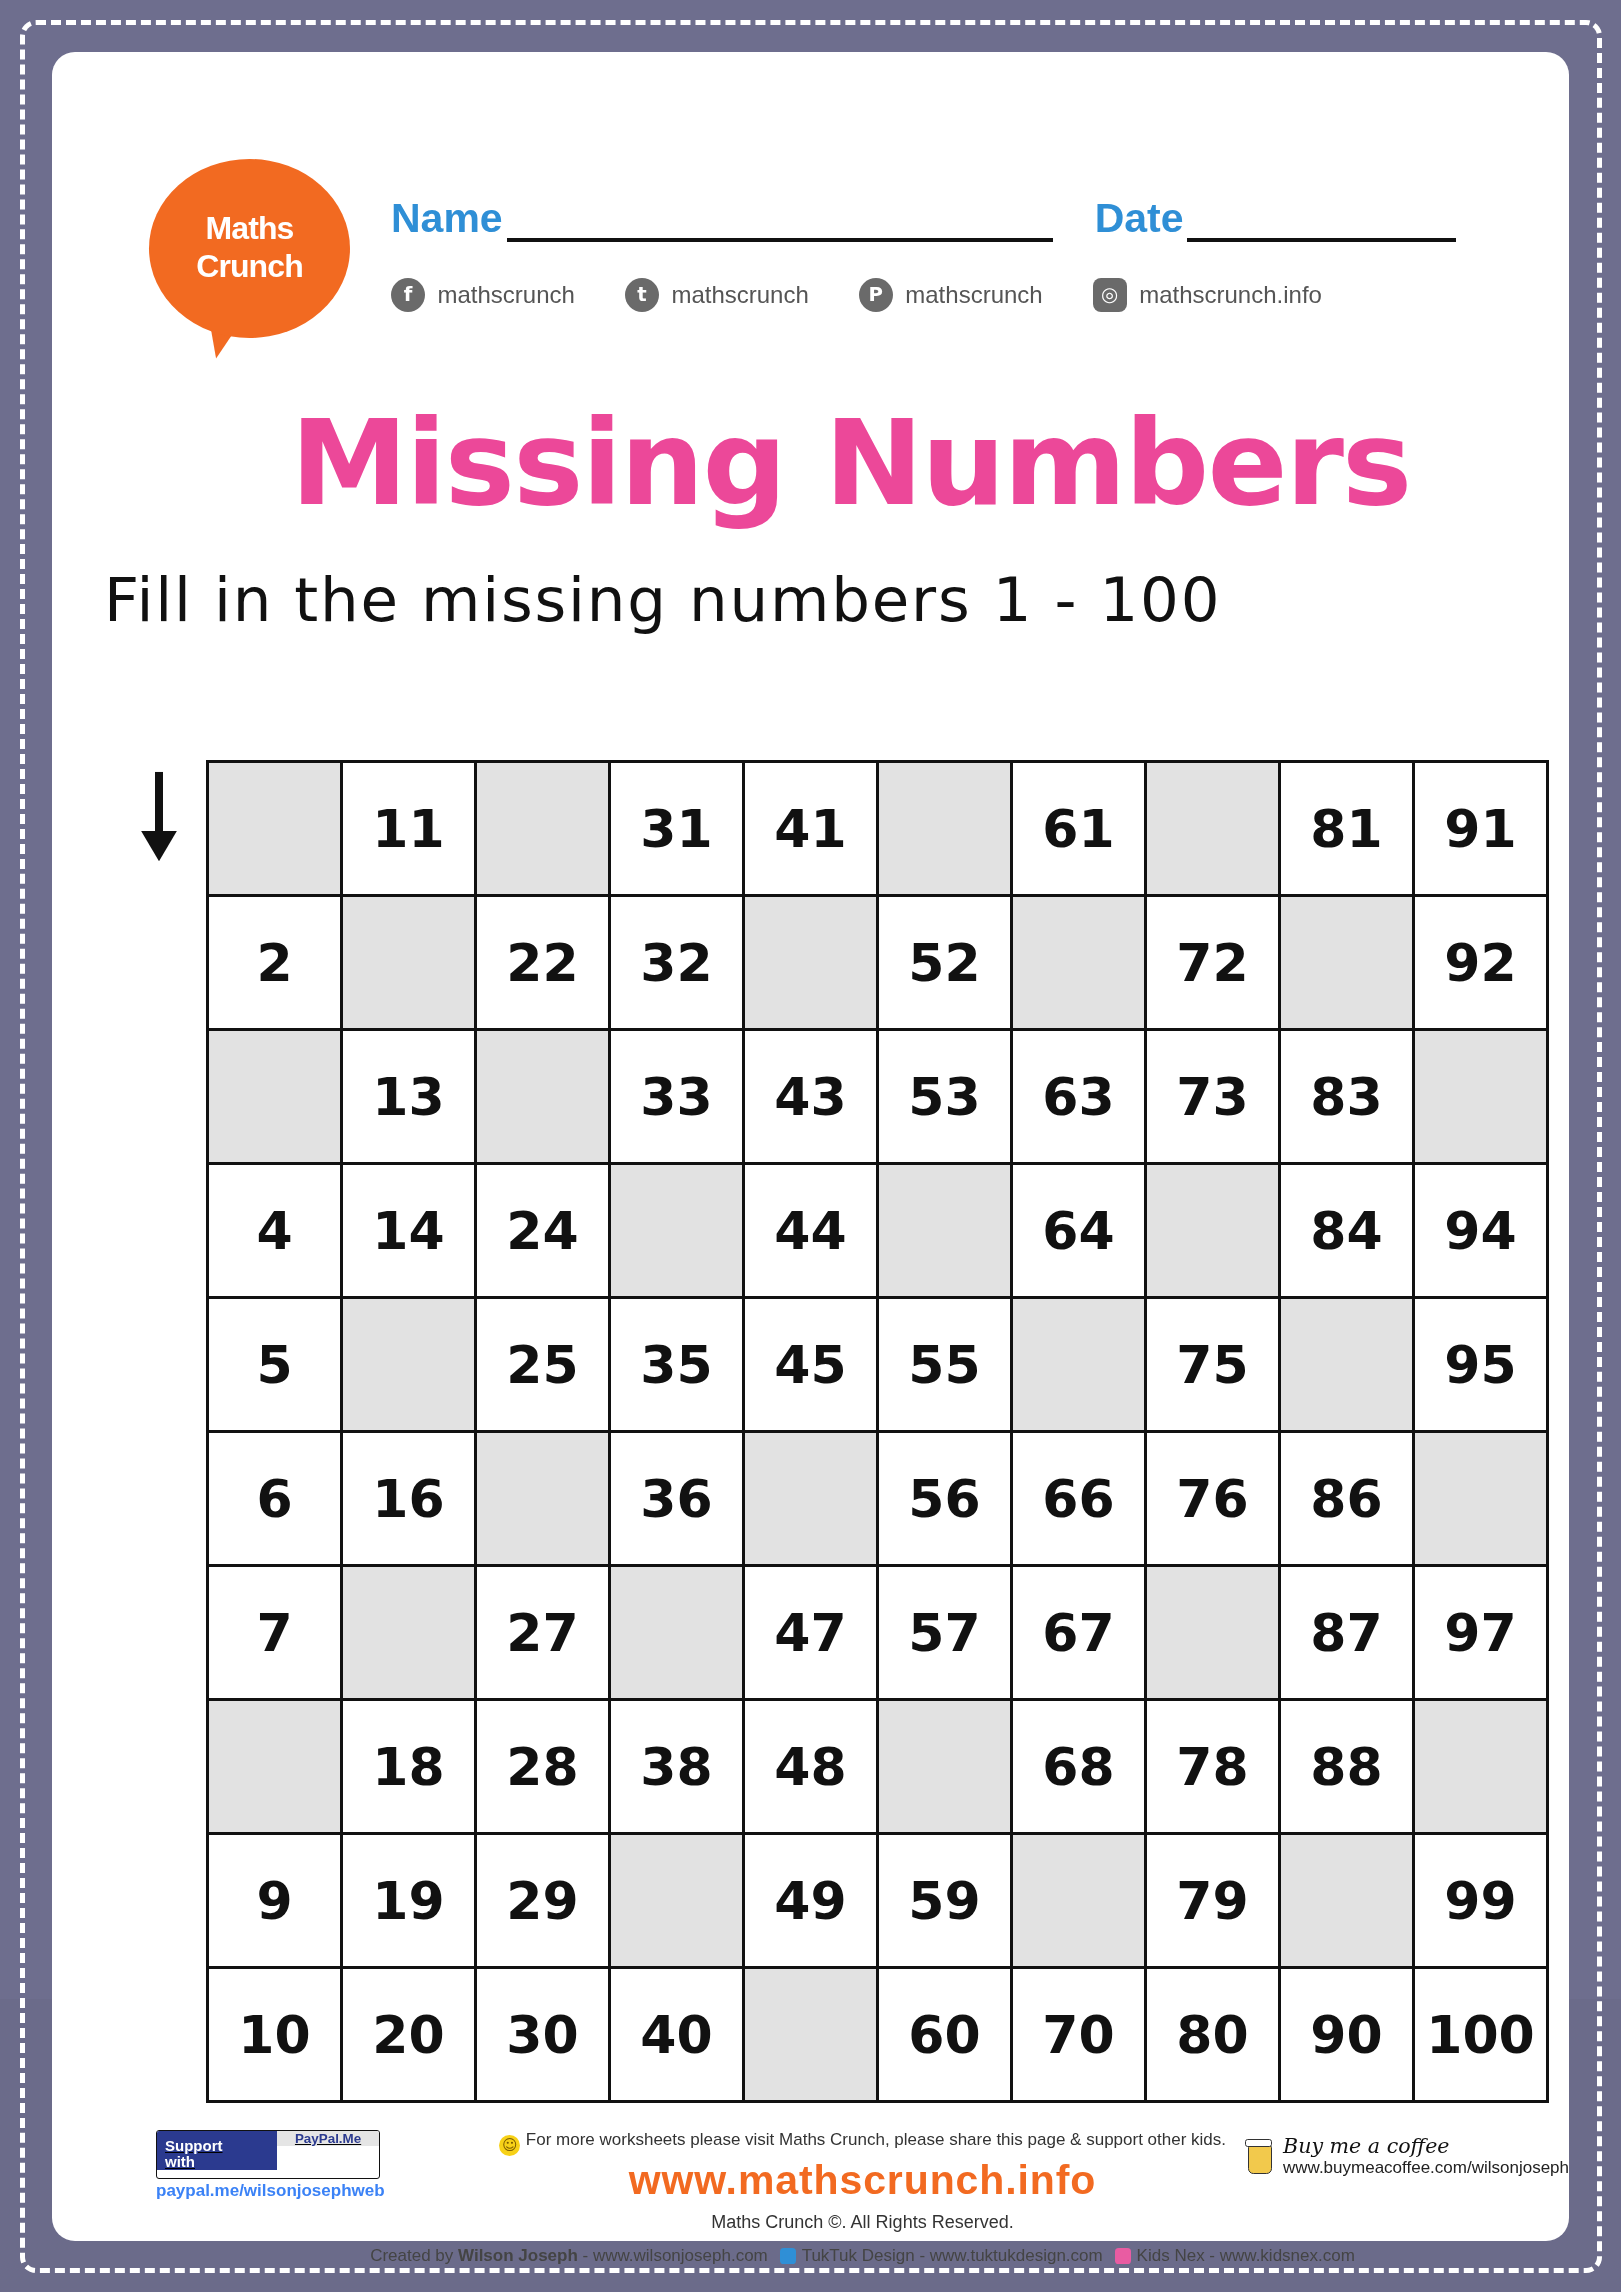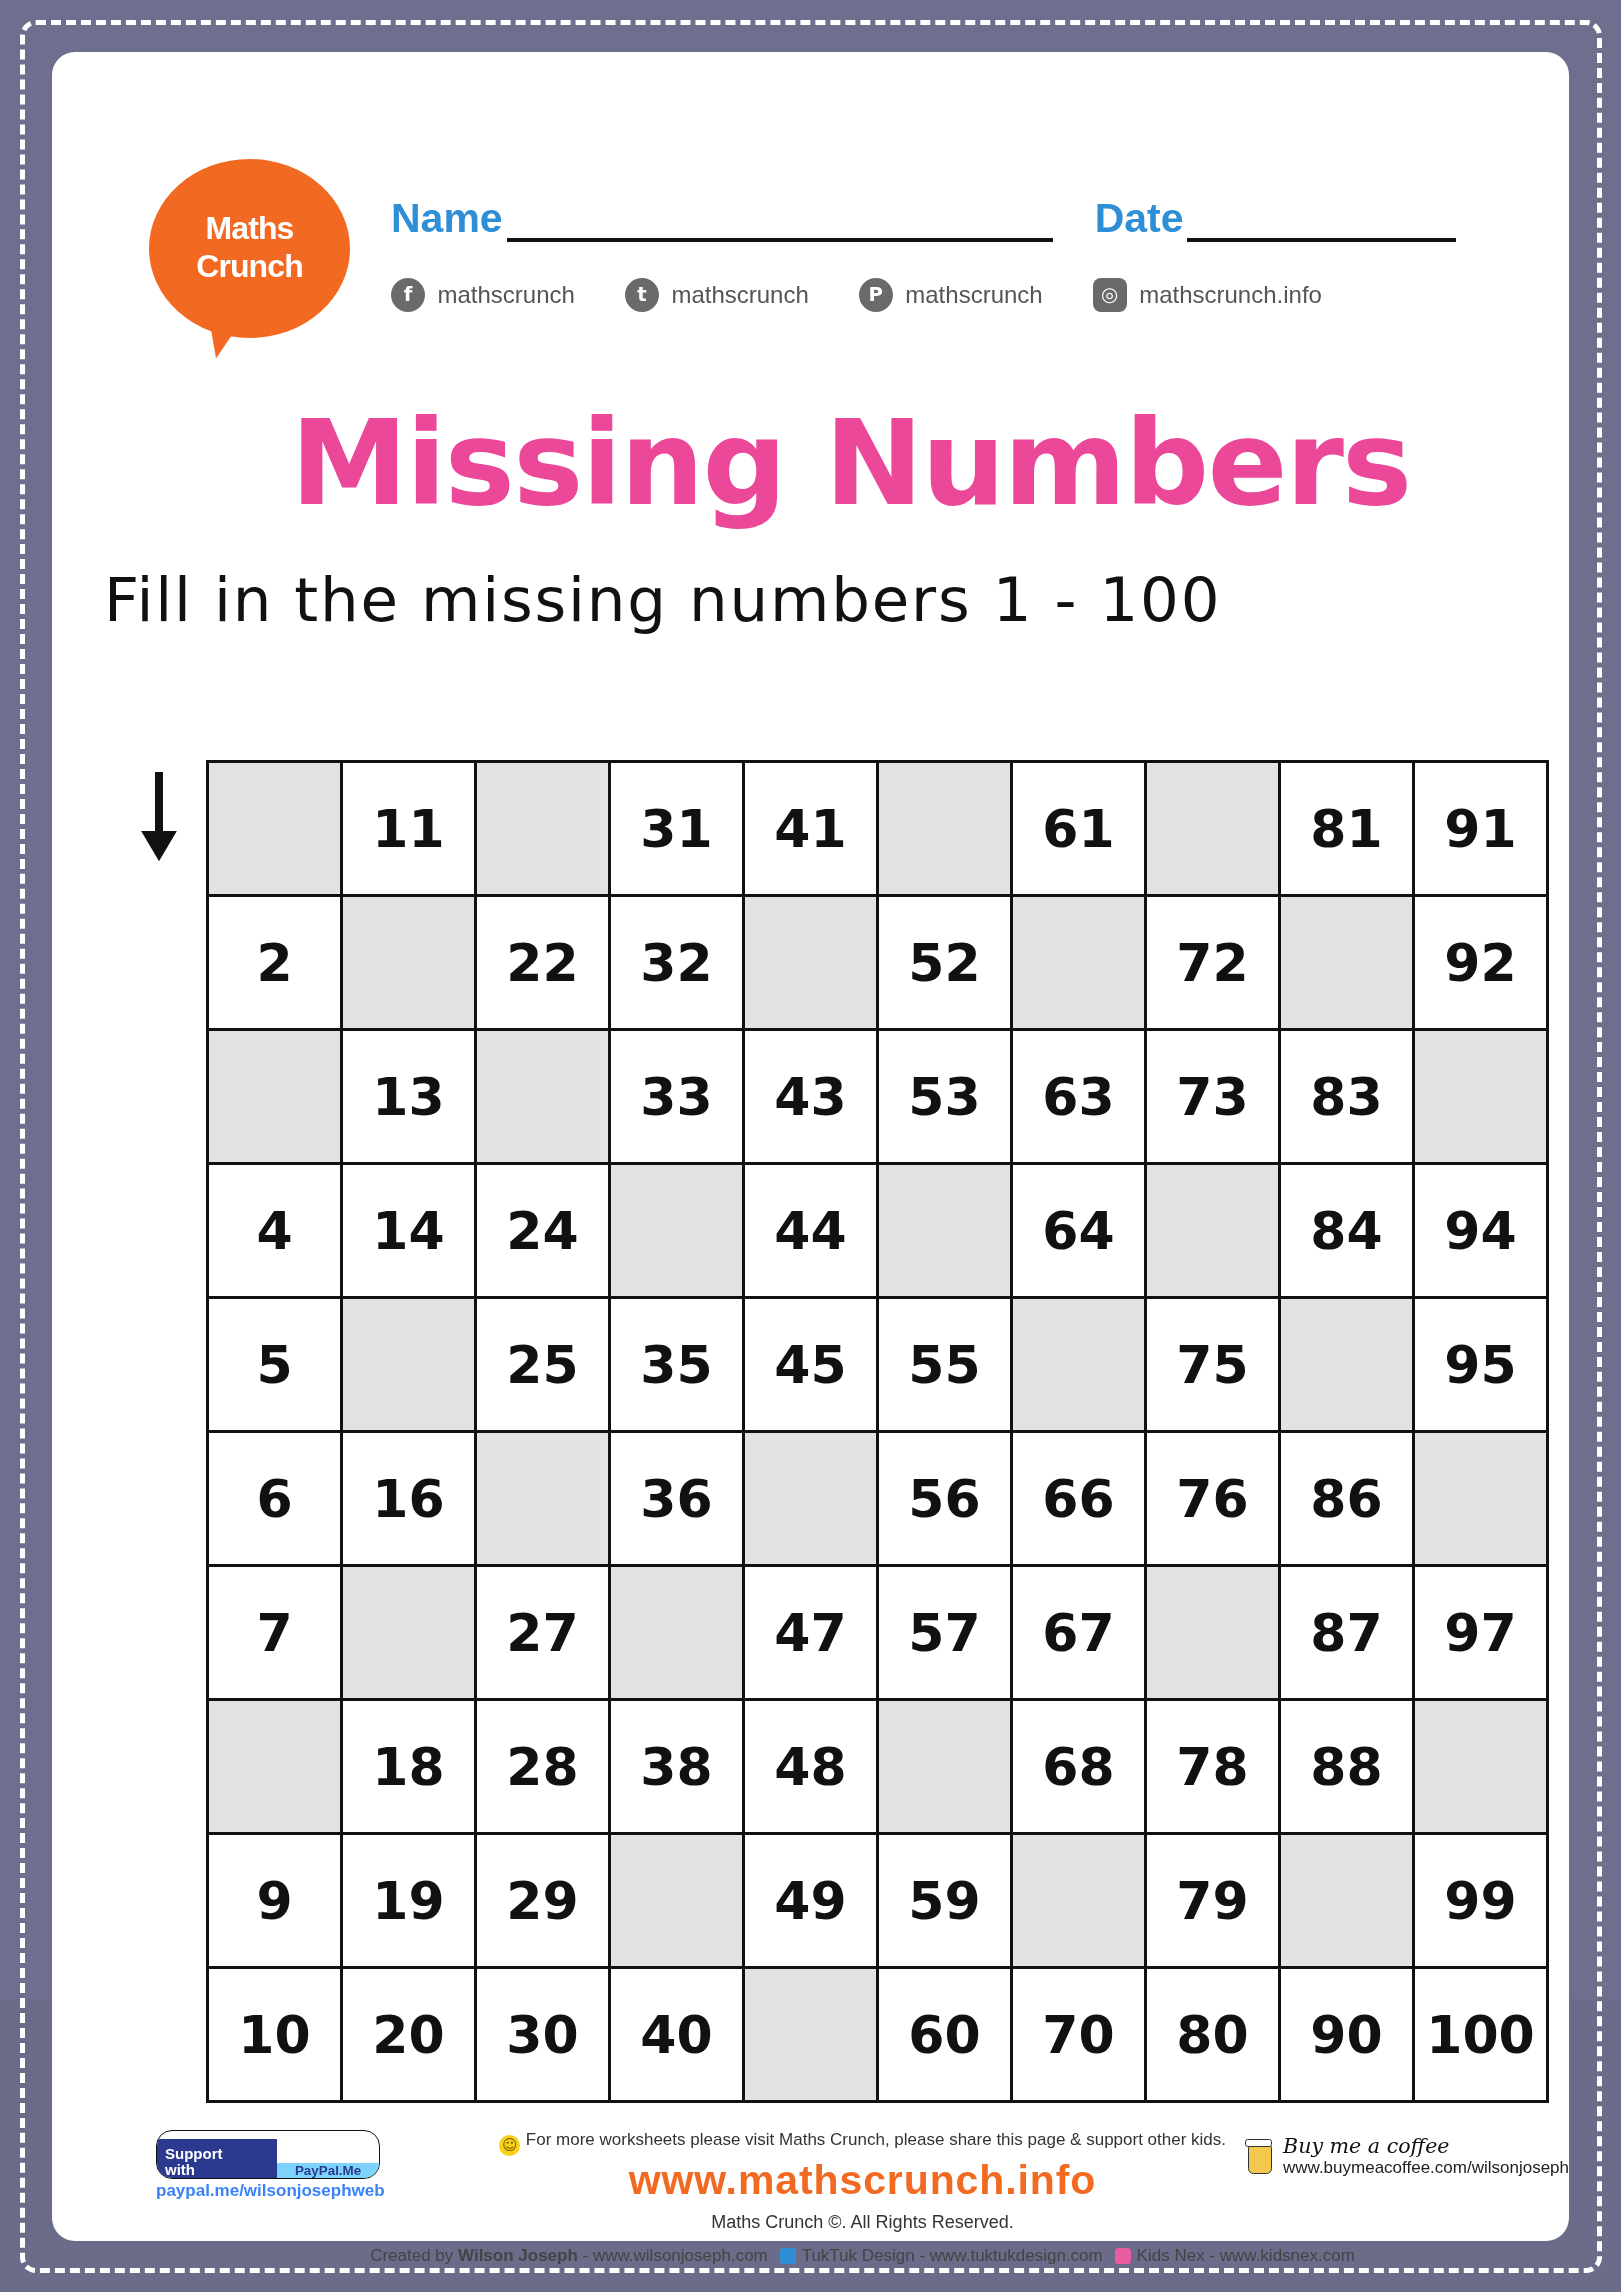--- a/index.html
+++ b/index.html
@@ -249,38 +249,39 @@
   .chip-blue { background: #2f8fd6; }
   .chip-pink { background: #e95ca2; }
 
   .paypal-box {
     position: absolute;
     left: 52px; top: 0;
     width: 224px;
   }
   .paypal-btn {
     display: flex;
-    align-items: flex-end;
+    align-items: flex-start;
     height: 47px;
     border: 1.8px solid #111111;
-    border-radius: 16px;
+    border-radius: 3px;
     overflow: hidden;
+    text-decoration: underline;
   }
   .paypal-left {
     background: #2b3a8f;
     color: #ffffff;
     flex: 1.1;
     font-size: 15px;
     font-weight: bold;
     line-height: 16px;
     padding: 7.2px 0 0 8px;
     box-sizing: border-box;
   }
   .paypal-right {
-    background: #7dd3fc;
+    background: #e5e5e5;
     flex: 1;
     color: #2b3a8f;
     font-size: 13.4px;
     font-weight: bold;
     display: flex;
     align-items: center;
     justify-content: center;
   }
   .paypal-sub {
     margin-top: 2px;

